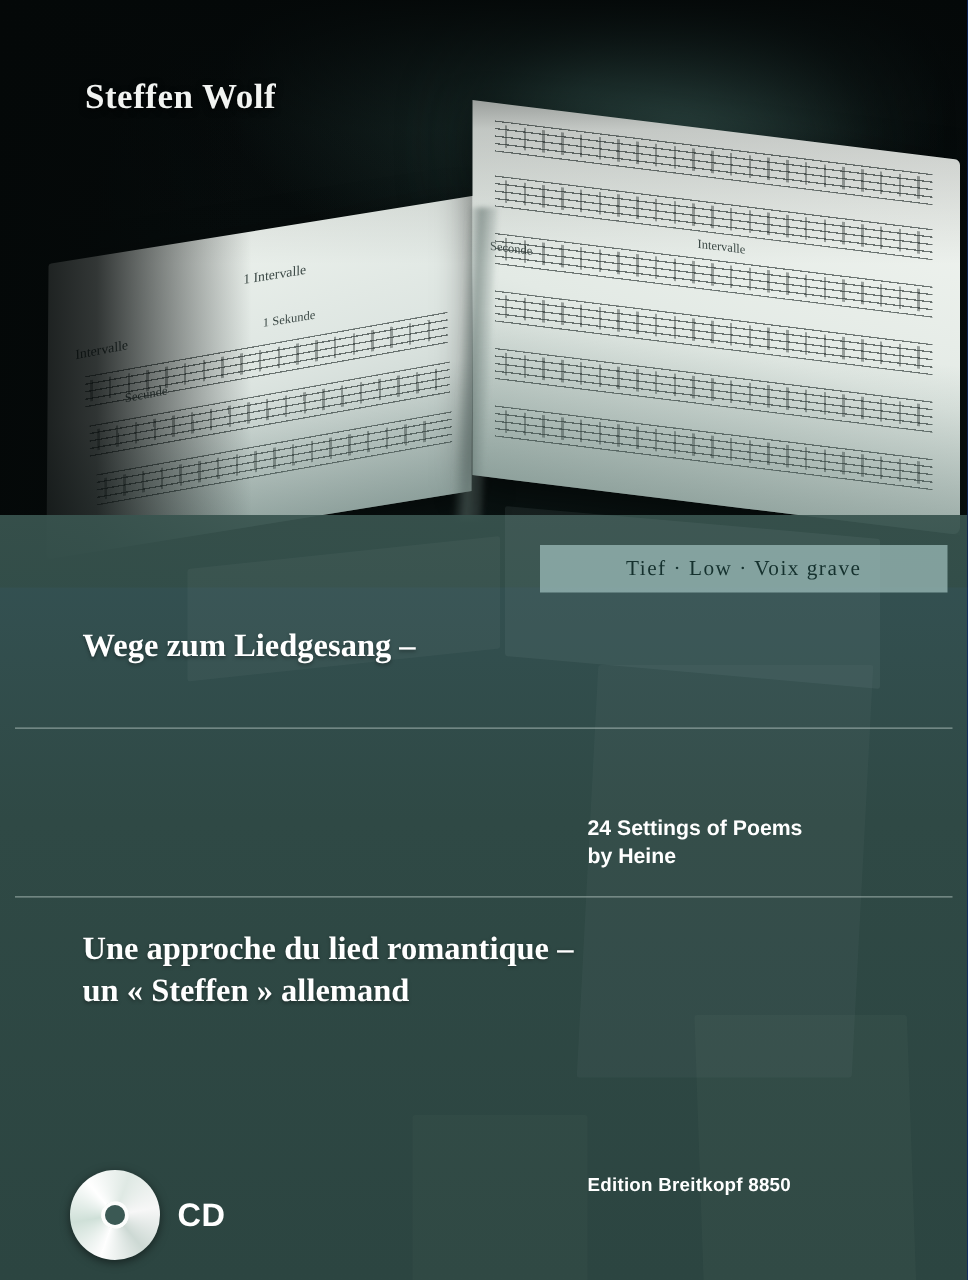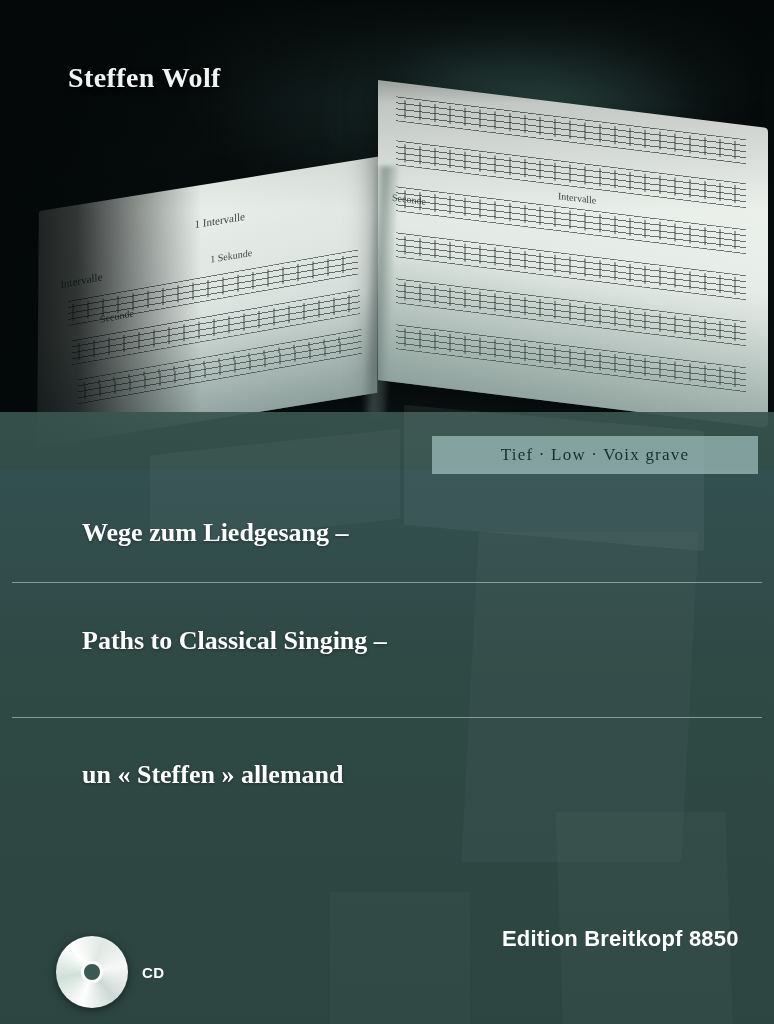--- a/index.html
+++ b/index.html
@@ -167,21 +167,21 @@
     background: rgba(205,220,216,0.55);
   }
   .rule-1 { top: 170px; }
   .rule-2 { top: 305px; }
   .title {
     font-family: "Liberation Serif", serif;
     color: #ffffff;
     font-size: 26px;
     font-weight: 700;
     line-height: 1.30;
-    margin: 16px;
+    margin: 0;
     text-shadow: 0 1px 3px rgba(0,0,0,0.35);
   }
   .subtitle {
     font-family: "Liberation Sans", sans-serif;
     color: #ffffff;
     font-size: 17px;
     font-weight: 700;
     line-height: 1.32;
     margin: 0;
   }
@@ -217,34 +217,33 @@
     left: 50%; top: 50%;
     width: 16px; height: 16px;
     margin: -8px 0 0 -8px;
     border-radius: 50%;
     background: #3b5954;
     box-shadow: 0 0 0 3px rgba(255,255,255,0.85);
   }
   .cd-label {
     font-family: "Liberation Sans", sans-serif;
     color: #ffffff;
-    font-size: 15px;
+    font-size: 26px;
     font-weight: 700;
     letter-spacing: 0.5px;
   }
 
   .edition {
     position: absolute;
-    left: 470px; top: 514px;
+    left: 470px; top: 528px;
     font-family: "Liberation Sans", sans-serif;
     color: #ffffff;
-    font-size: 22px;
+    font-size: 15px;
     font-weight: 700;
     letter-spacing: 0.2px;
-    margin-left: 32px;
   }
 </style>
 </head>
 <body>
 
 <div class="cover">
 
   <div class="photo-area">
     <div class="photo-glow"></div>
 
@@ -305,24 +304,28 @@
     </div>
 
     <div class="rule rule-1"></div>
     <div class="rule rule-2"></div>
 
     <div class="title title-de">
       <div>Wege zum Liedgesang –</div>
     </div>
 
     <div class="title title-en">
-      <div>Paths to Classical Singing –</div>
+    </div>
+    <div class="subtitle sub-en">
+      <div>24 Settings of Poems</div>
+      <div>by Heine</div>
     </div>
 
     <div class="title title-fr">
+      <div>Une approche du lied romantique –</div>
       <div>un « Steffen » allemand</div>
     </div>
 
     <div class="cd-wrap">
       <div class="cd"></div>
       <div class="cd-label">CD</div>
     </div>
 
     <div class="edition">Edition Breitkopf 8850</div>
   </div>

